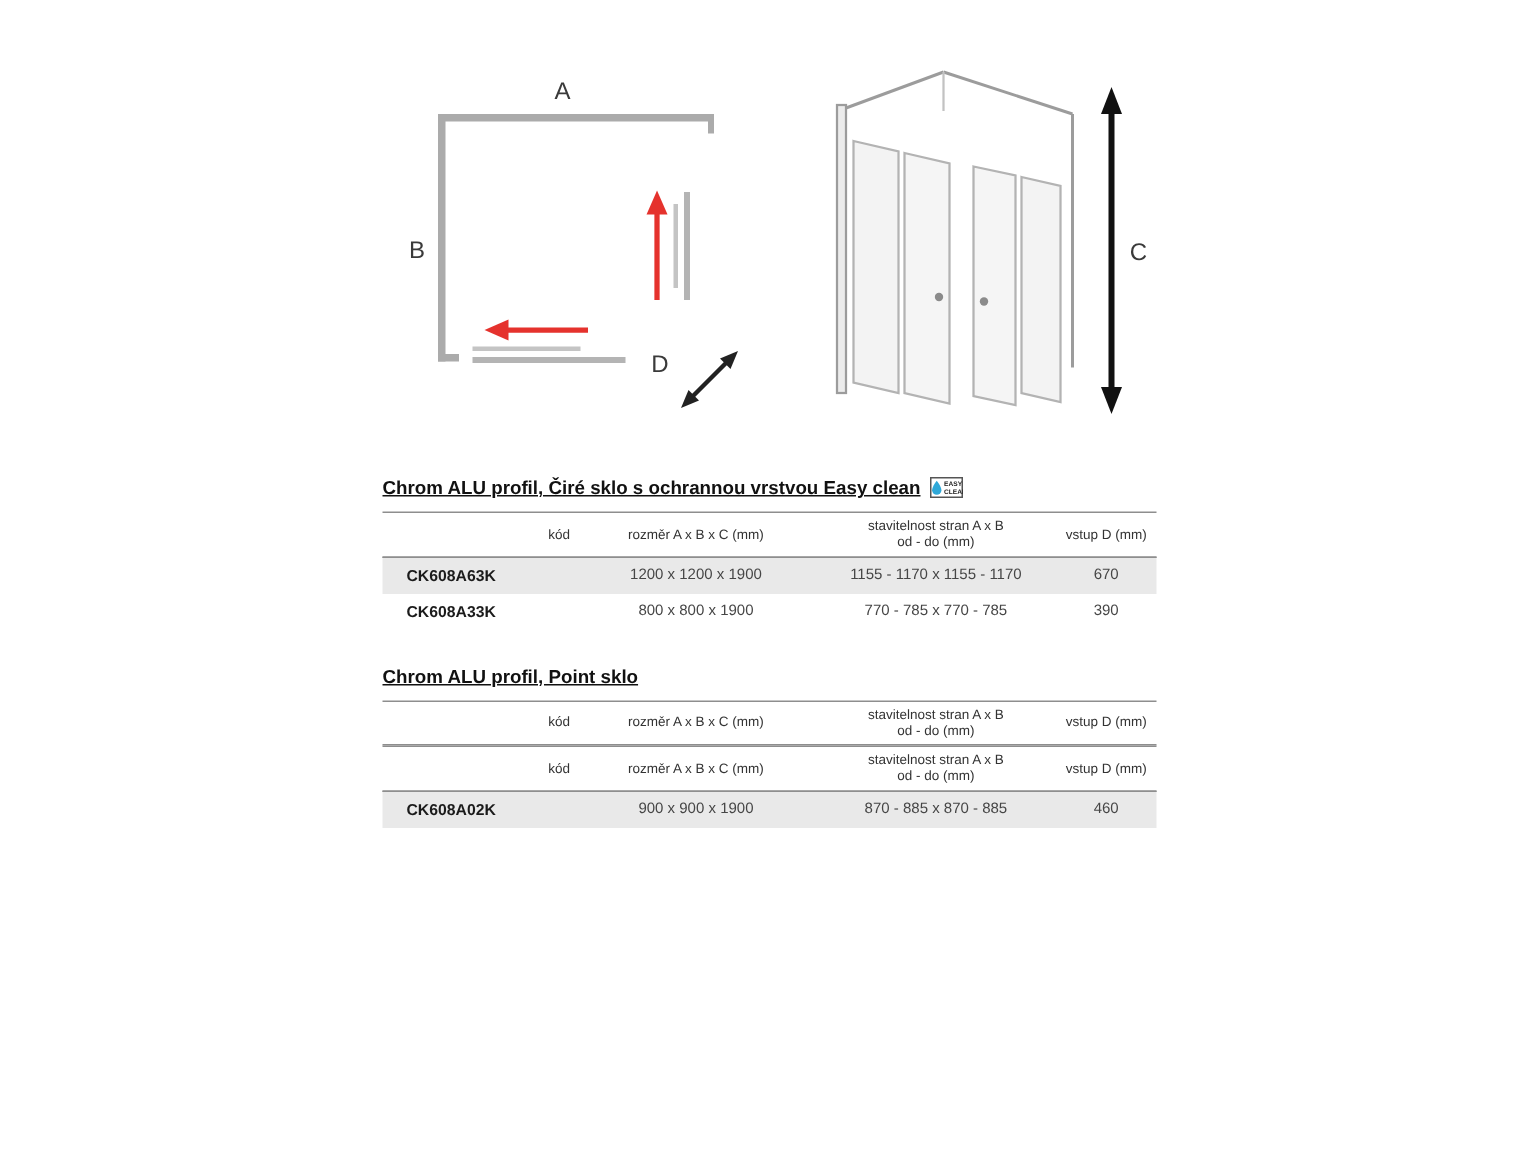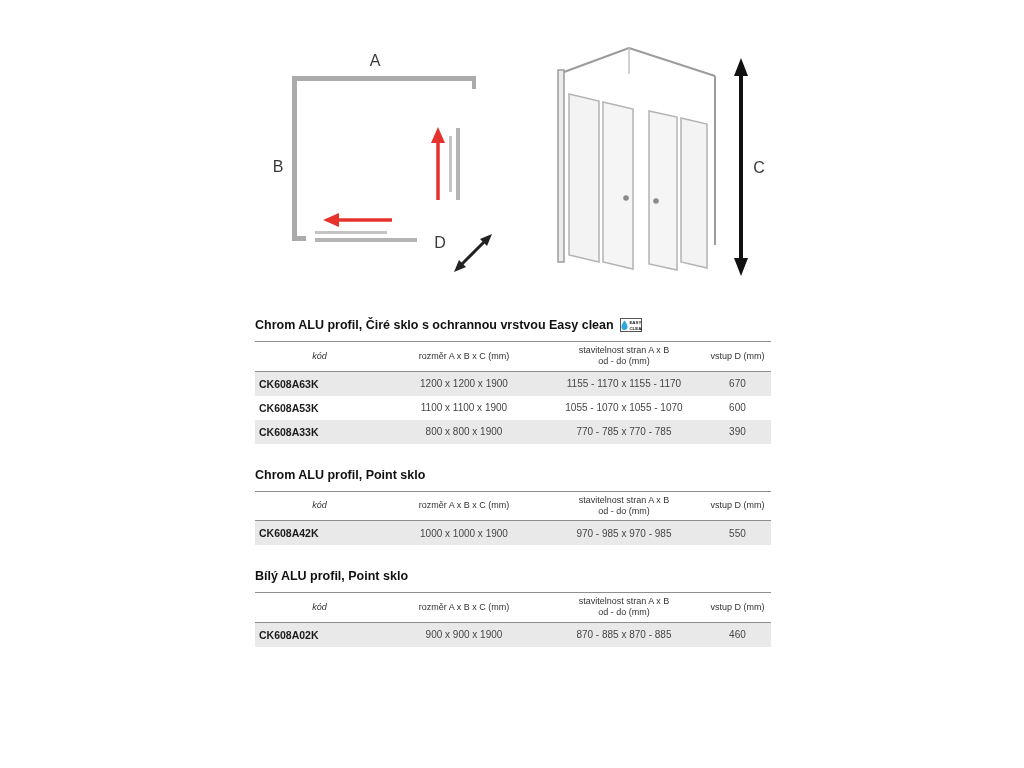--- a/index.html
+++ b/index.html
@@ -14,35 +14,35 @@
   
   .plan-diagram { position:absolute; left:268px; top:50px; }
   .iso-diagram  { position:absolute; left:545px; top:40px; }
   .dim-label { font-family:"Liberation Sans", sans-serif; font-size:16px; fill:#3a3a3a; }
 
   
   .content { position:absolute; left:255px; top:314px; width:516px; }
   .section-title {
     font-size:12.5px; font-weight:bold; color:#111;
     margin:24px 0 9px 0;
-    display:flex; align-items:center; gap:6px;
+    display:flex; align-items:center; gap:6px;text-decoration:underline;
   }
   .spec-section:first-child .section-title { margin-top:4px; }
 
   table { width:100%; border-collapse:collapse; table-layout:fixed; }
   thead th {
     font-weight:normal; font-size:9px; color:#333;
     border-top:1px solid #8e8e8e; border-bottom:1px solid #8e8e8e;
     padding:3px 4px; vertical-align:middle; line-height:1.25;
   }
-  th.c1 { text-align:center;font-style:italic; }
+  th.c1 { text-align:right; }
   th.c2, th.c3, th.c4 { text-align:center; white-space:pre-line; }
   tbody td {
     font-size:10px; color:#464646;
-    padding:6px 4px; text-align:center; white-space:nowrap;
+    padding:6px 16px; text-align:center; white-space:nowrap;
   }
   tbody td:first-child {
     text-align:left; font-weight:bold; color:#1b1b1b; font-size:10.5px;
   }
   tbody tr:nth-child(odd) { background:#e9e9e9; }
 
   .ec-icon { display:inline-block; line-height:0; }
 </style>
 </head>
 <body>
@@ -130,26 +130,20 @@
           </tr>
         </thead>
         <tbody>
             <tr>
               <td>CK608A63K</td>
               <td>1200 x 1200 x 1900</td>
               <td>1155 - 1170 x 1155 - 1170</td>
               <td>670</td>
             </tr>
             <tr>
-              <td>CK608A53K</td>
-              <td>1100 x 1100 x 1900</td>
-              <td>1055 - 1070 x 1055 - 1070</td>
-              <td>600</td>
-            </tr>
-            <tr>
               <td>CK608A33K</td>
               <td>800 x 800 x 1900</td>
               <td>770 - 785 x 770 - 785</td>
               <td>390</td>
             </tr>
           </tbody>
       </table>
     </section>
 
     <section class="spec-section">
@@ -166,34 +160,25 @@
         <thead>
           <tr>
             <th class="c1">kód</th>
             <th class="c2">rozměr A x B x C (mm)</th>
             <th class="c3">stavitelnost stran A x B
 od - do (mm)</th>
             <th class="c4">vstup D (mm)</th>
           </tr>
         </thead>
         <tbody>
-            <tr>
-              <td>CK608A42K</td>
-              <td>1000 x 1000 x 1900</td>
-              <td>970 - 985 x 970 - 985</td>
-              <td>550</td>
-            </tr>
           </tbody>
       </table>
     </section>
 
     <section class="spec-section">
-      <h2 class="section-title">
-        <span>Bílý ALU profil, Point sklo</span>
-      </h2>
       <table>
         <colgroup>
             <col style="width:25%">
             <col style="width:31%">
             <col style="width:31%">
             <col style="width:13%">
           </colgroup>
         <thead>
           <tr>
             <th class="c1">kód</th>

